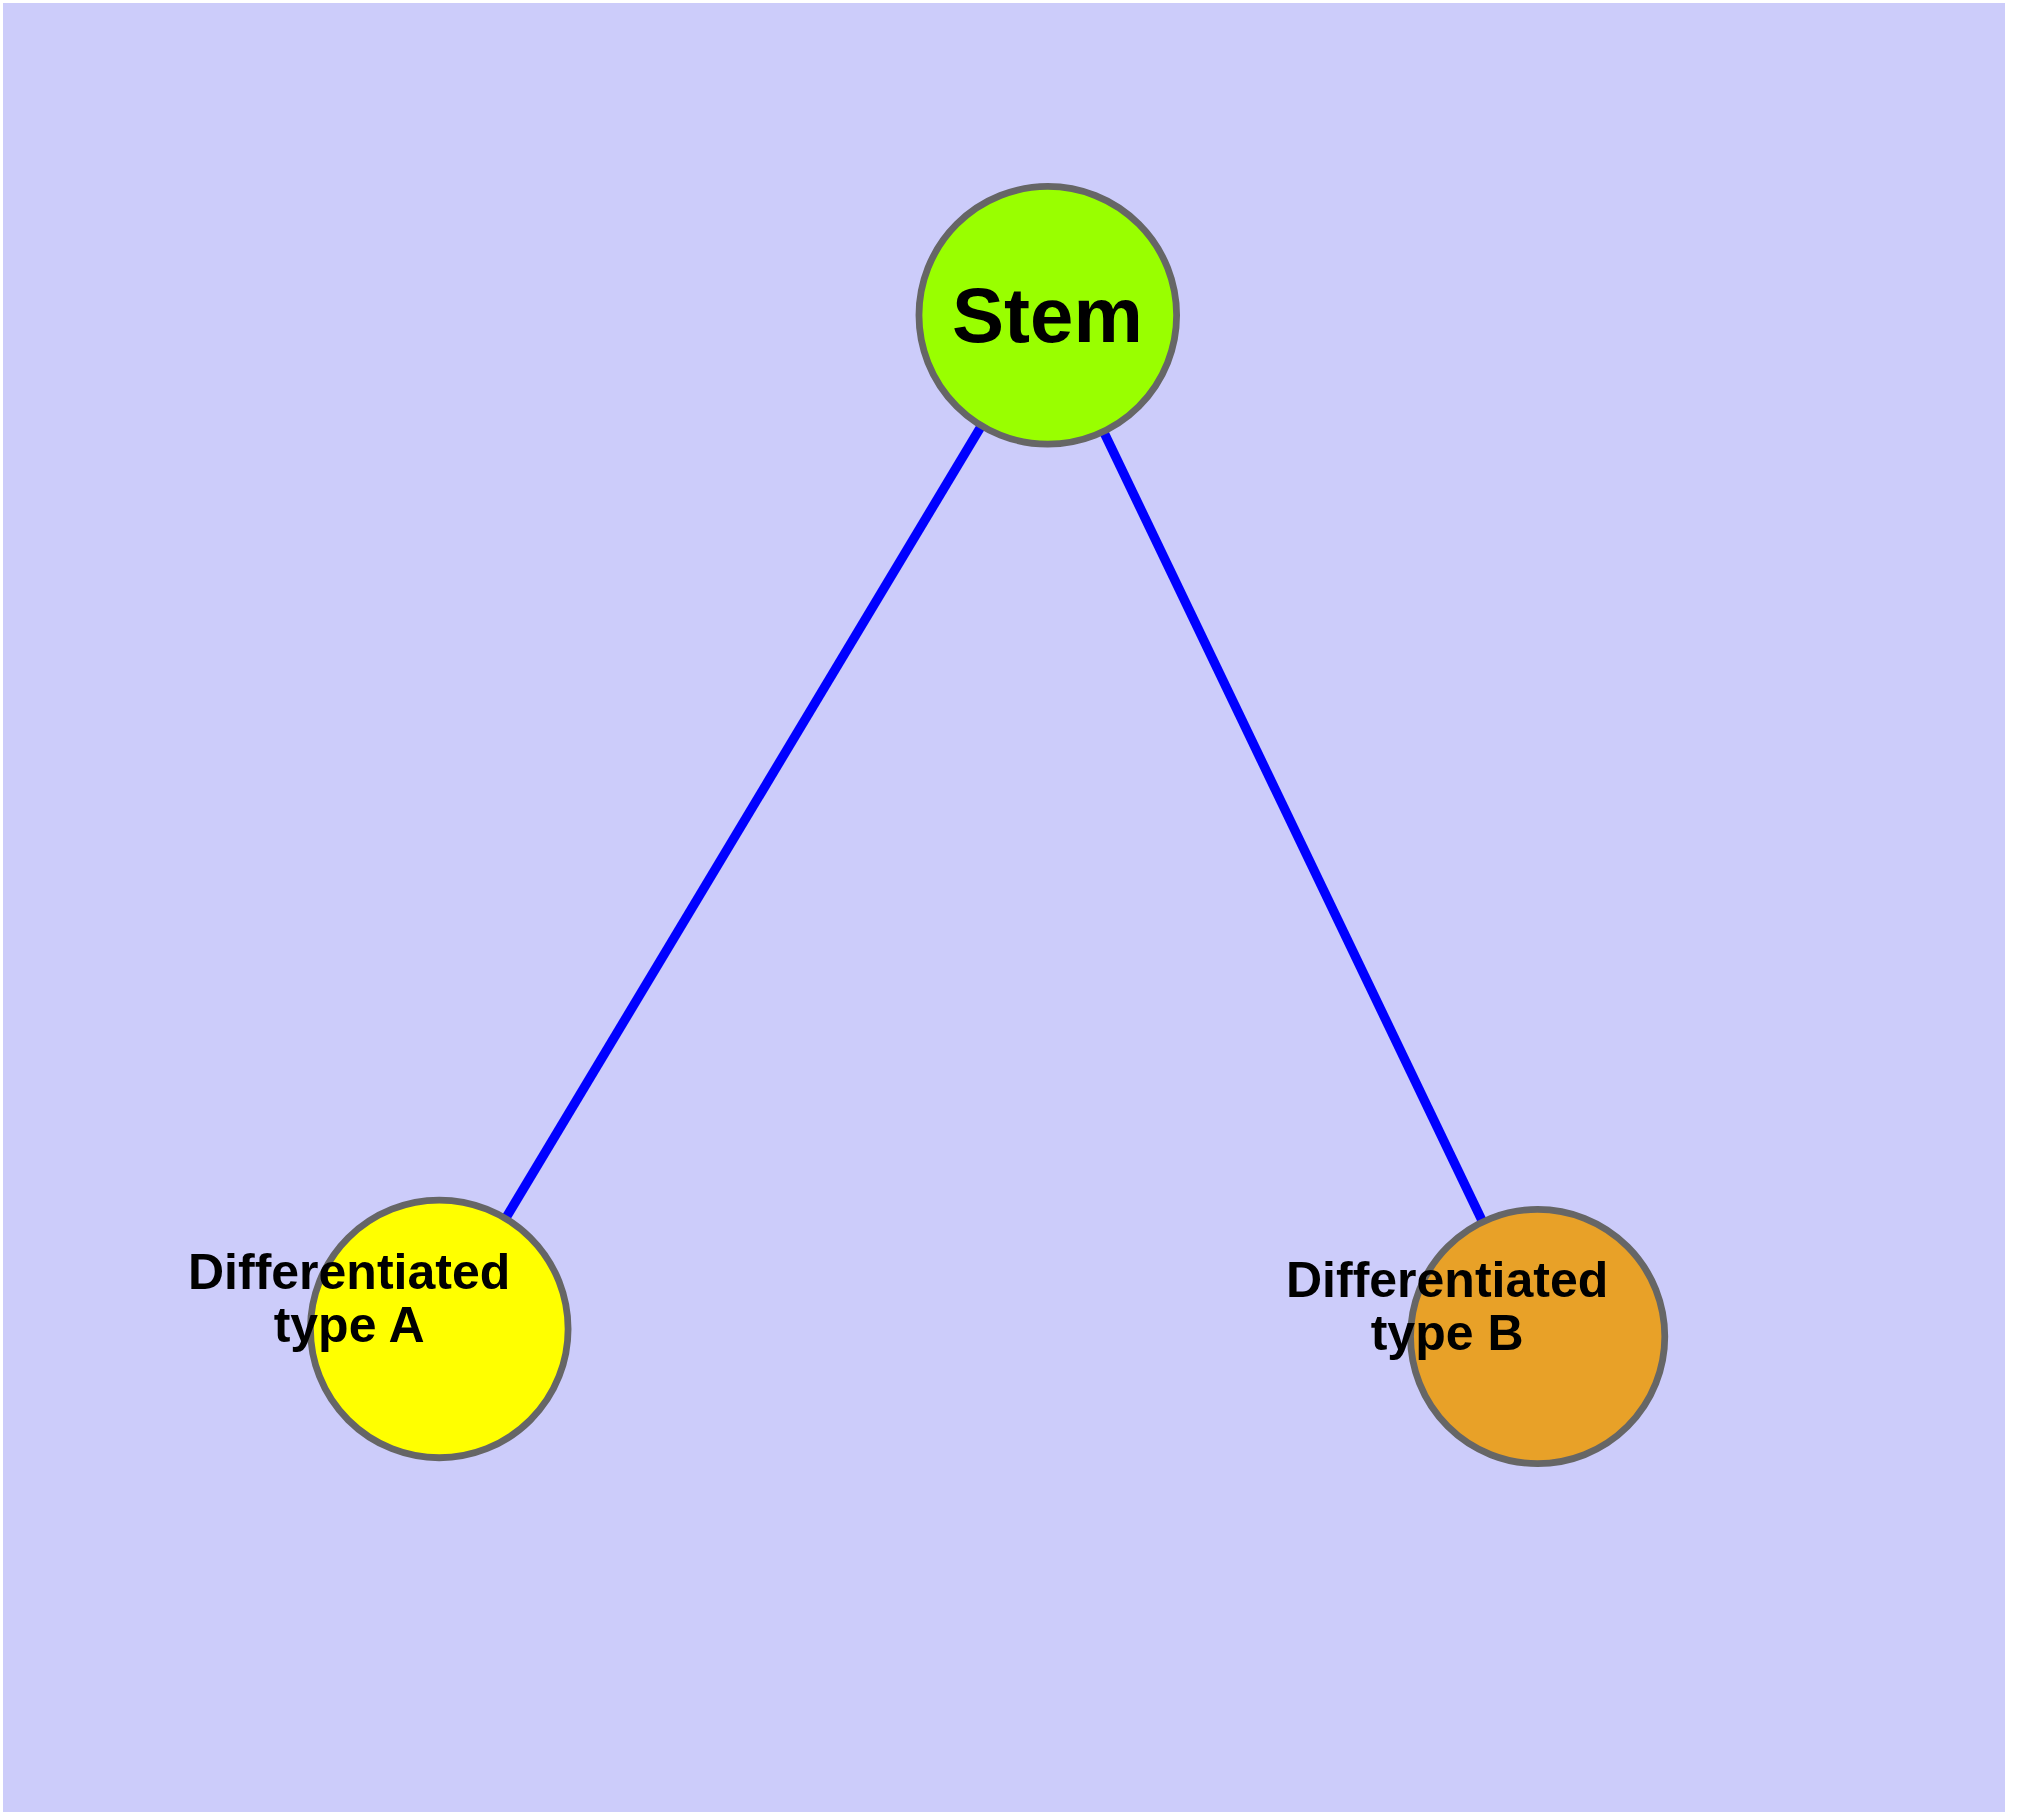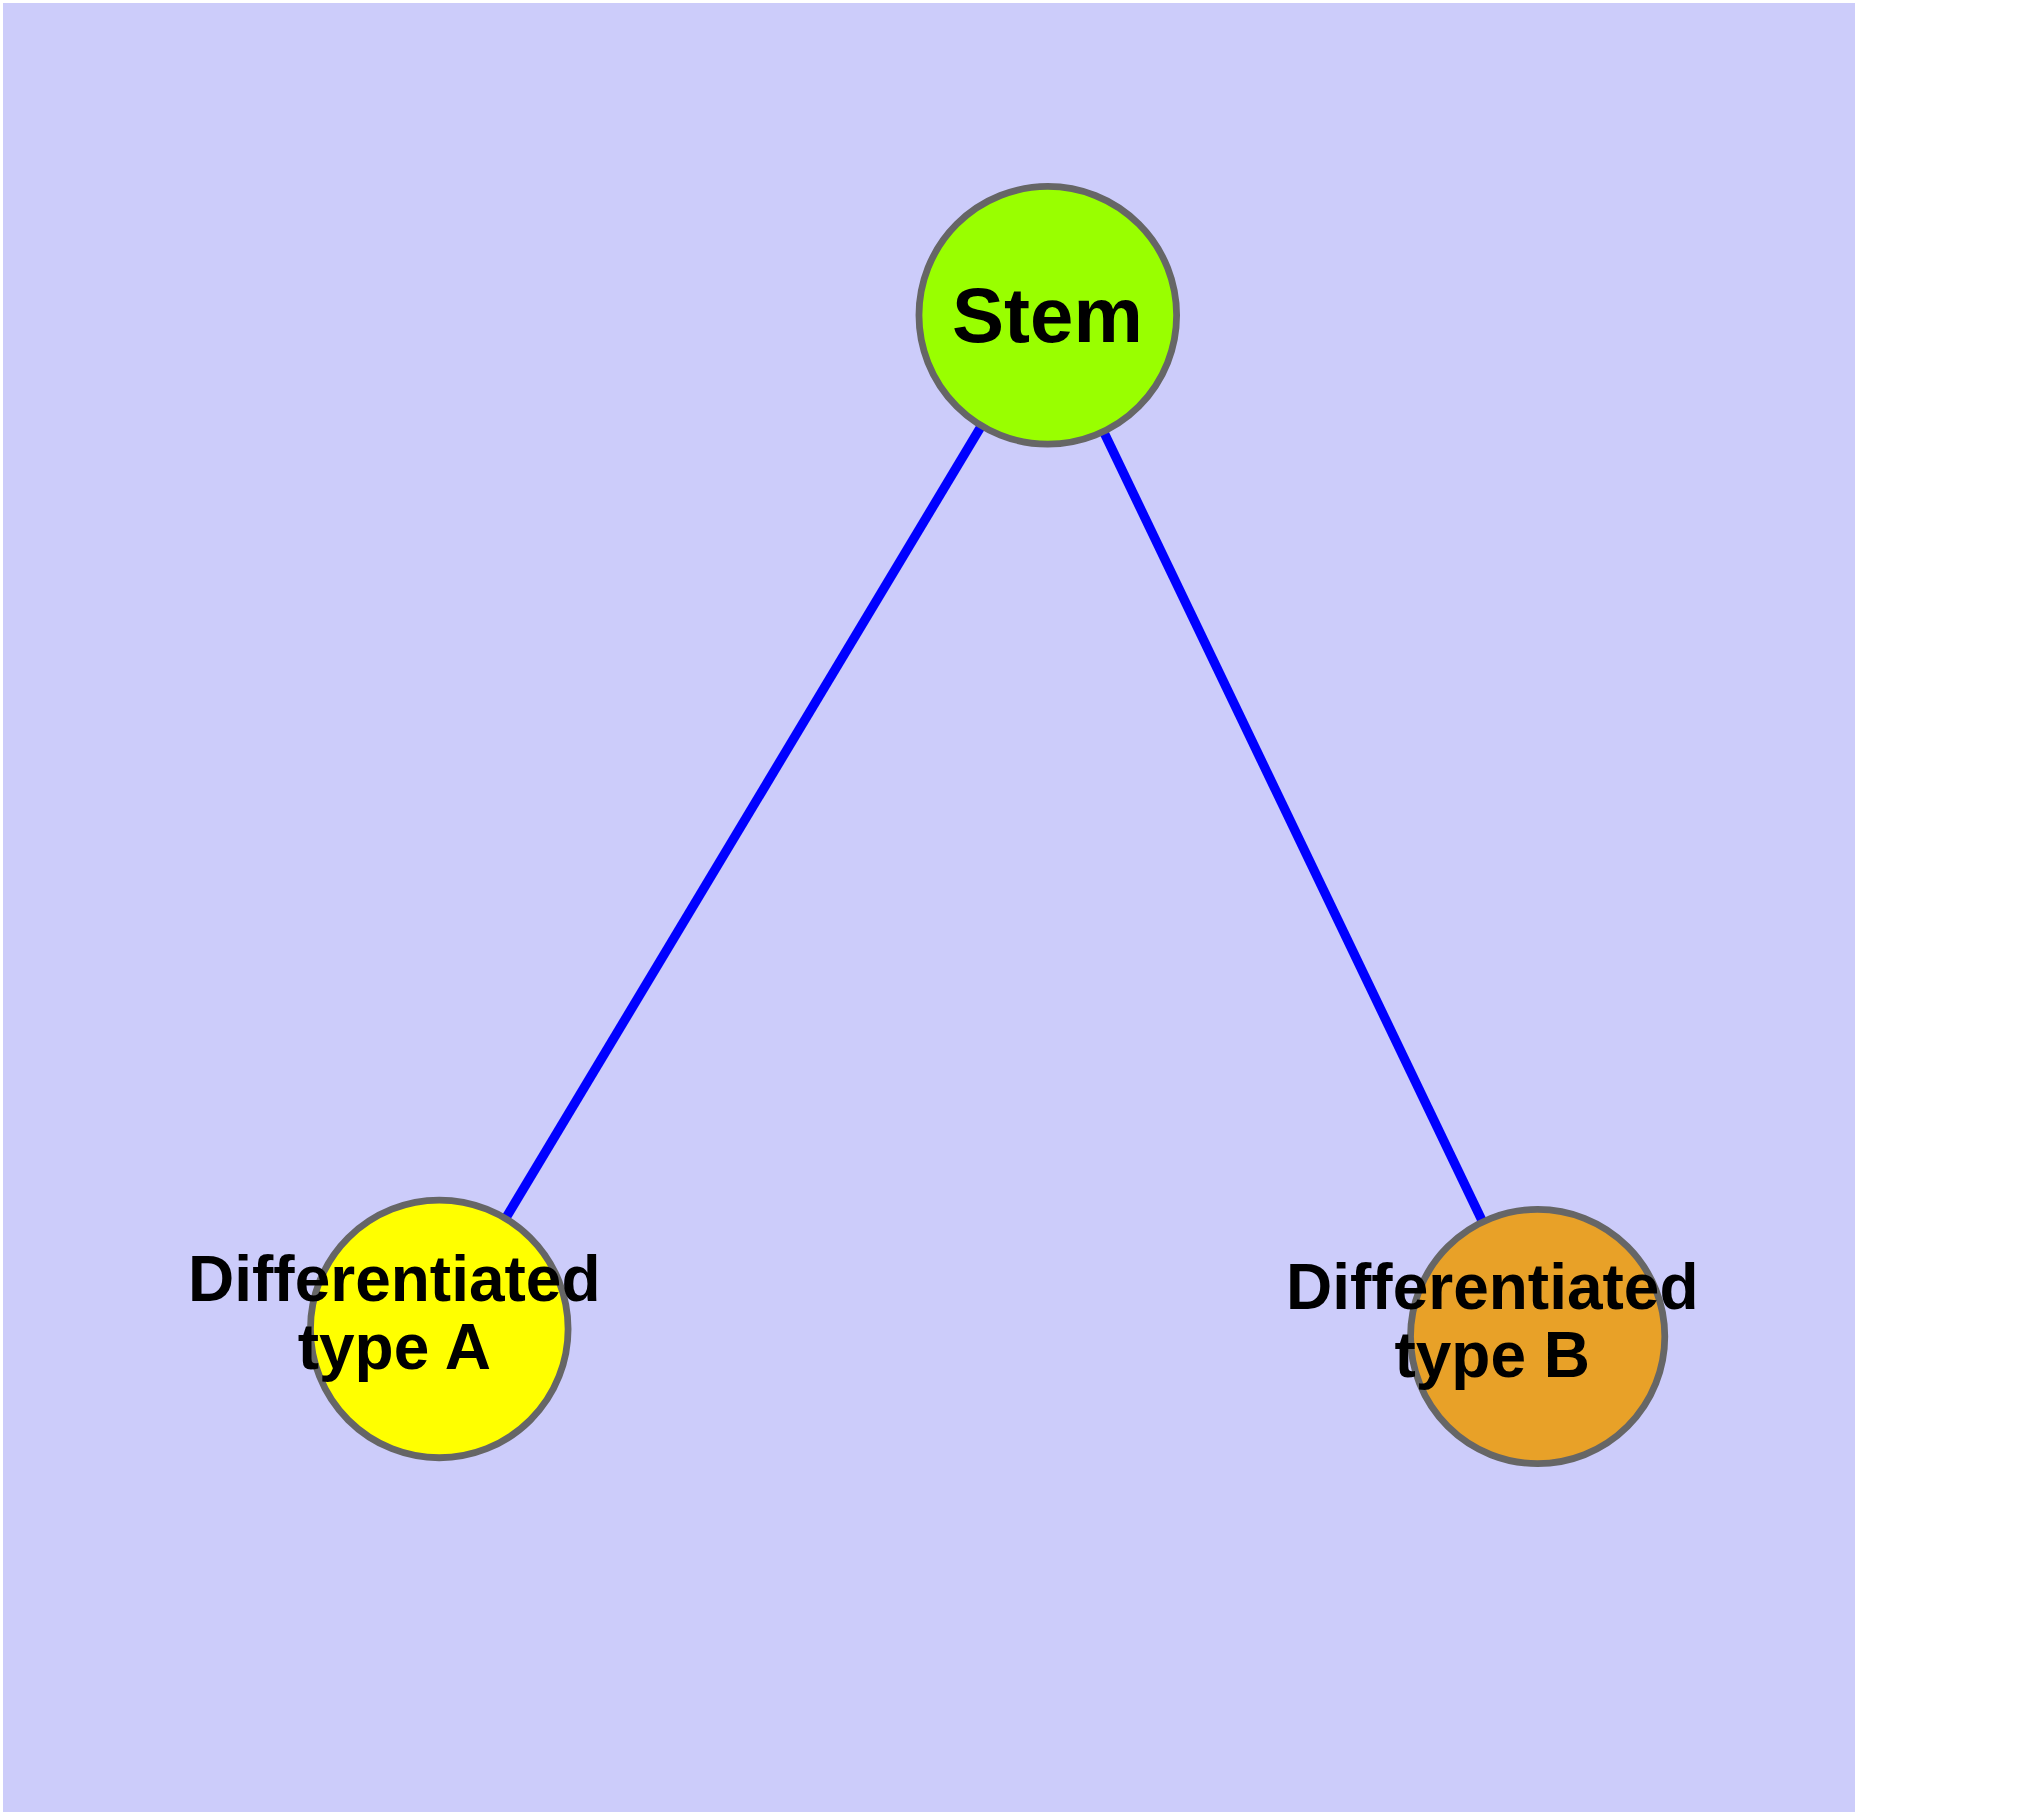--- a/index.html
+++ b/index.html
@@ -2,21 +2,21 @@
 <html style="font-size:13.6px"><head>
 <meta charset="utf-8">
 <style>
   html, body {
     margin: 0;
     padding: 0;
     background: #ffffff;
   }
   #canvas {
     position: relative;
-    width: 1855px;
+    width: 2005px;
     height: 1812px;
     overflow: hidden;
     background: #ffffff;
     font-family: "Liberation Sans", sans-serif;
   }
   #bg-plate {
     position: absolute;
     left: 3.4px;
     top: 3.4px;
     width: 2017px;
@@ -37,21 +37,21 @@
     font-weight: bold;
     line-height: 1.06;
     white-space: pre;
     pointer-events: none;
     -webkit-font-smoothing: antialiased;
   }
   .node-label.root {
     font-size: 78px;
   }
   .node-label.leaf {
-    font-size: 64px;
+    font-size: 50px;
   }
 </style>
 </head>
 <body>
 
 <div id="canvas">
 
   <div id="bg-plate"></div>
 
   <svg id="graph-svg" viewBox="0 0 2384 2138">

